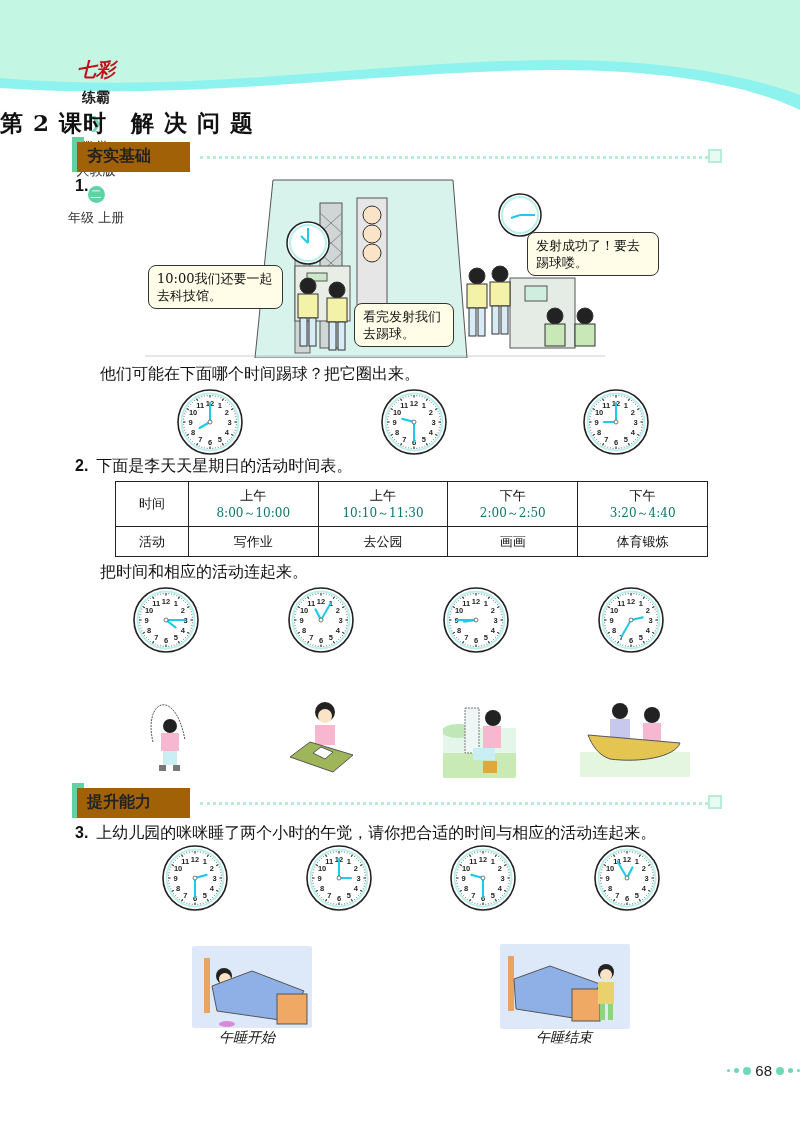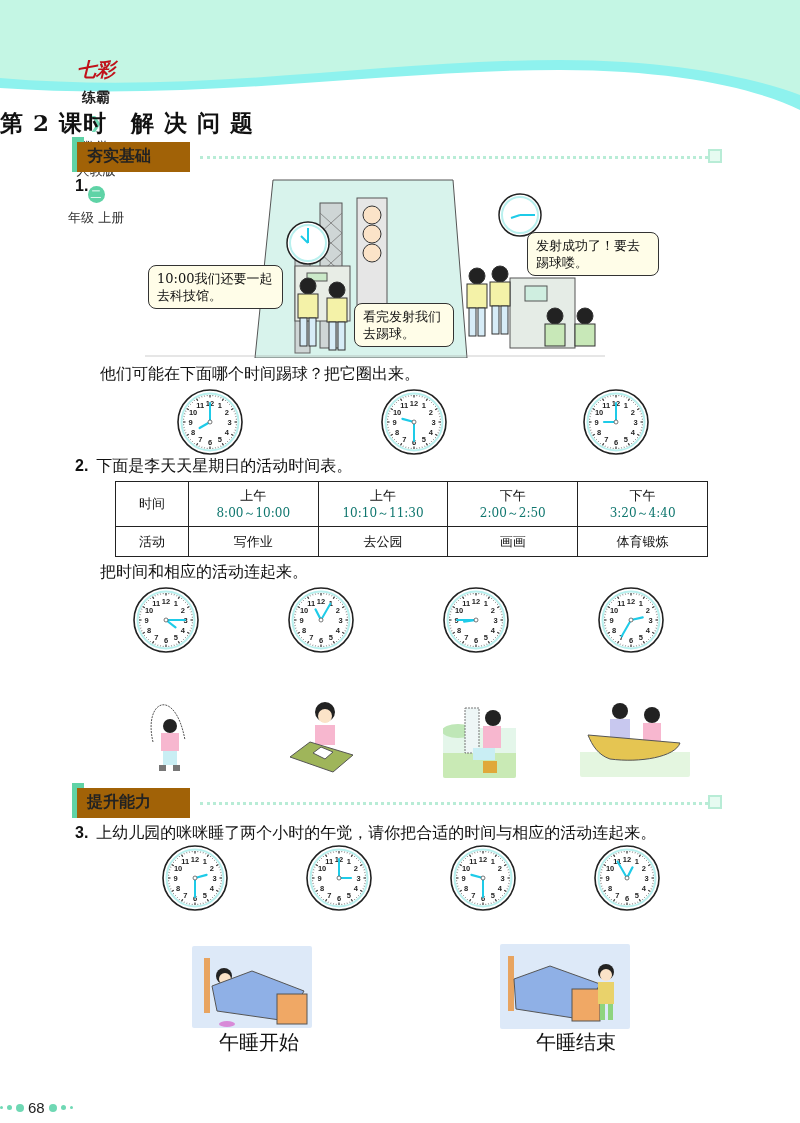--- a/index.html
+++ b/index.html
@@ -24,22 +24,22 @@
   .qnum { font-weight: bold; font-size: 16px; font-family: "Liberation Sans", sans-serif; }
   .qtext { font-size: 16px; }
   .scene { left: 145px; top: 178px; width: 460px; height: 180px; }
   .bubble { background: #fffde8; border: 1.5px solid #333; border-radius: 8px; font-size: 13px;
             font-family: "DejaVu Serif", serif; line-height: 17px; padding: 4px 8px; }
   .clock { width: 68px; height: 68px; }
   table.sched { border-collapse: collapse; font-size: 13px; }
   table.sched td { border: 1px solid #222; text-align: center; vertical-align: middle; }
   .sched-time { font-family: "DejaVu Serif", serif; font-size: 12px; color: #0f766e; }
   .pic { border-radius: 2px; }
-  .caption { font-size: 20px; }
-  .footer { left: 0; width: 800px; top: 1099px; display: flex; justify-content: flex-start; align-items: center; gap: 4px; }
+  .caption { font-size: 14px; font-style: italic; }
+  .footer { left: 0; width: 800px; top: 1062px; display: flex; justify-content: flex-end; align-items: center; gap: 4px; }
   .dot { border-radius: 50%; background: #6fd8b4; display: inline-block; }
   .page-num { font-size: 15px; font-family: "Liberation Sans", sans-serif; color: #222; }
 </style>
 </head>
 <body>
 
 <svg class="header-bg" viewBox="0 0 800 110">
   <rect width="800" height="110" fill="#c4f6e4"></rect>
   <path d="M0 78 C 200 95, 380 60, 560 60 C 680 60, 760 80, 800 95 L800 110 L0 110 Z" fill="#8ef2ee"></path>
   <path d="M0 88 C 200 102, 380 70, 560 70 C 680 70, 760 90, 800 110 L800 110 L0 110 Z" fill="#ffffff"></path>

